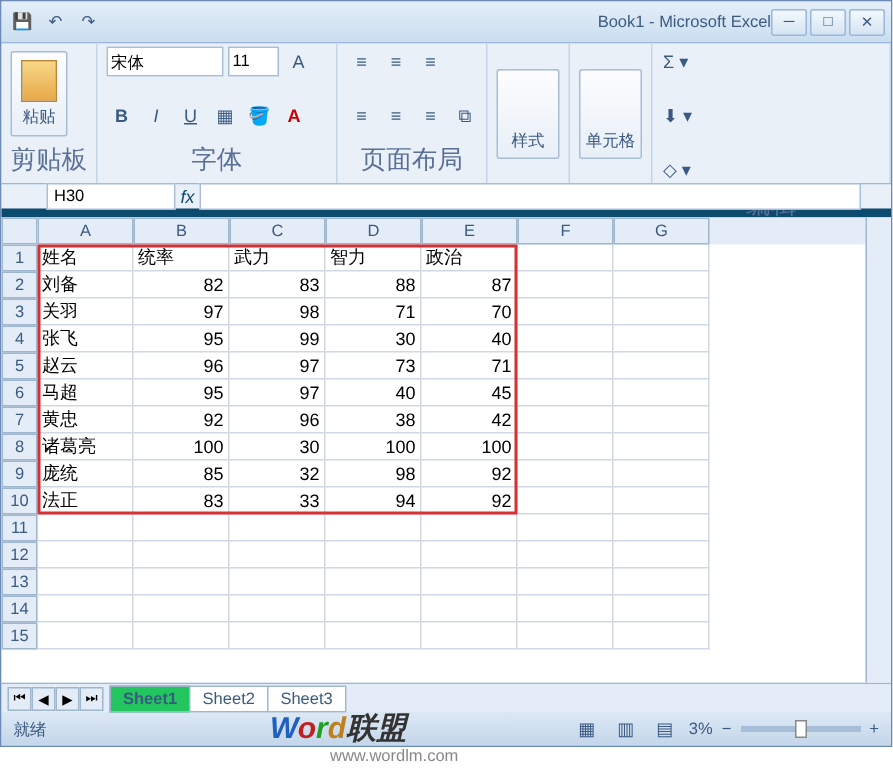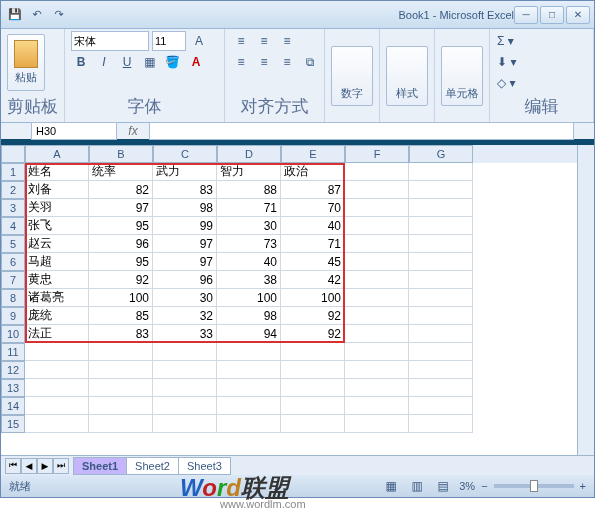--- a/index.html
+++ b/index.html
@@ -14,53 +14,53 @@
 .ribbon-tabs{display:flex;align-items:flex-end;height:24px;padding-left:50px;position:relative}
 .office-btn{position:absolute;left:4px;top:-22px;width:40px;height:40px;border-radius:50%;background:radial-gradient(circle at 30% 30%,#fff,#e8a040 40%,#a05020);border:1px solid #8a6030;box-shadow:0 1px 2px rgba(0,0,0,.3)}
 .rtab{padding:3px 10px;font-size:12px;color:#3b5a82;cursor:pointer}
 .rtab.active{background:#e9f0f8;border:1px solid #9cb8d8;border-bottom:none;border-radius:3px 3px 0 0;color:#cc6b00}
 .ribbon{background:#e9f0f8;border-bottom:1px solid #9cb8d8;height:94px;display:flex}
 .rgroup{border-right:1px solid #c4d5e8;padding:2px 6px;display:flex;flex-direction:column;justify-content:space-between}
 .rgroup-body{flex:1;display:flex;align-items:center;gap:4px}
 .rgroup-label{font-size:17px;color:#5a7096;text-align:center;padding:2px 0}
 .paste-btn{width:38px;height:57px;background:linear-gradient(#fdfdfe,#e8eff8);border:1px solid #a8bdd8;border-radius:2px;display:flex;flex-direction:column;align-items:center;justify-content:center;font-size:11px;color:#3b5a82}
 .paste-icn{width:24px;height:28px;background:linear-gradient(#f8d888,#e8a848);border:1px solid #b88838;margin-bottom:2px}
-.font-group{flex-direction:column;align-items:flex-start;gap:1px}
+.font-group{flex-direction:column;align-items:flex-start;gap:16px}
 .font-row{display:flex;gap:3px;align-items:center}
 .font-sel{height:20px;font-size:11px;border:1px solid #a8bdd8;background:#fff;padding:0 2px}
 .fbtn{width:20px;height:20px;border:1px solid transparent;display:flex;align-items:center;justify-content:center;font-size:12px;color:#3b5a82}
 .big-btn{width:42px;height:60px;background:linear-gradient(#fdfdfe,#e8eff8);border:1px solid #a8bdd8;border-radius:2px;font-size:11px;color:#3b5a82;display:flex;align-items:flex-end;justify-content:center;padding-bottom:4px}
 .formula-bar{height:22px;background:#e9f0f8;display:flex;align-items:center;border-bottom:6px solid #0c4a6e}
 .namebox{width:86px;height:18px;background:#fff;border:1px solid #a8bdd8;margin-left:30px;font-size:11px;padding:0 4px;display:flex;align-items:center}
-.fx{width:32px;text-align:center;font-style:italic;font-size:12px;color:#737373}
+.fx{width:16px;text-align:center;font-style:italic;font-size:12px;color:#0c4a6e}
 .fx-input{flex:1;height:18px;background:#fff;border:1px solid #a8bdd8;margin-right:20px}
 .grid-area{background:#fff;height:310px;display:flex;position:relative}
 .rowheads{width:24px;background:#e4ecf7}
 .colgrid{flex:1;overflow:hidden}
 .colheads{display:flex;height:18px;background:#e4ecf7}
 .ch,.rh{border:1px solid #9eb6ce;display:flex;align-items:center;justify-content:center;font-size:11px;color:#3b5a82}
 .corner{width:24px;height:18px;background:#e4ecf7;border:1px solid #9eb6ce}
 .ch{height:18px;width:64px}
 .rh{height:18px;width:24px}
 .rows{}
 .row{display:flex;height:18px}
 .cell{width:64px;height:18px;border-right:1px solid #d0d7e5;border-bottom:1px solid #d0d7e5;font-size:12px;padding:0 3px;display:flex;align-items:center}
 .cell.num{justify-content:flex-end}
 .redbox{position:absolute;border:2px solid #d83030;pointer-events:none}
 .scrollbar-v{width:17px;background:#e4ecf7;border-left:1px solid #9eb6ce}
 .tabs-row{height:20px;background:#e4ecf7;display:flex;align-items:center;border-top:1px solid #9eb6ce;font-size:11px}
 .sheet-tab{padding:2px 8px;border:1px solid #9eb6ce;background:#fff;margin-right:-1px;color:#3b5a82}
-.sheet-tab.active{background:#c4b5fd;font-weight:bold}
+.sheet-tab.active{background:#22c55e;font-weight:bold}
 .nav-btns{display:flex;margin:0 4px}
 .nav-btn{width:16px;height:16px;border:1px solid #9eb6ce;background:#e4ecf7;display:flex;align-items:center;justify-content:center;font-size:9px}
 .statusbar{height:22px;background:linear-gradient(#dce8f5,#c4d6ea);display:flex;align-items:center;padding:0 8px;font-size:11px;color:#3b5a82;justify-content:space-between}
 .zoom{display:flex;align-items:center;gap:6px}
 .slider{width:80px;height:4px;background:#a8bdd8;position:relative}
 .slider-h{position:absolute;width:8px;height:12px;background:#fff;border:1px solid #888;top:-4px;left:36px}
-.watermark{position:absolute;left:180px;top:472px;font-size:24px;font-weight:bold;font-style:italic}
+.watermark{position:absolute;left:180px;top:472px;font-size:20px;font-weight:bold;font-style:italic}
 .watermark .w1{color:#2060c0}.watermark .w2{color:#c02020}.watermark .w3{color:#20a020}.watermark .w4{color:#c08020}.watermark .w5{color:#333}
 .wurl{position:absolute;left:220px;top:498px;font-size:11px;color:#888}
 </style>
 </head>
 <body>
 
 <div class="window">
   <div class="titlebar">
     <div class="qat">
       <div class="qat-btn">💾</div>
@@ -119,26 +119,21 @@
           <div class="fbtn">≡</div>
           <div class="fbtn">≡</div>
         </div>
         <div class="font-row">
           <div class="fbtn">≡</div>
           <div class="fbtn">≡</div>
           <div class="fbtn">≡</div>
           <div class="fbtn">⧉</div>
         </div>
       </div>
-      <div class="rgroup-label">对齐方式</div>
-    </div>
-    <div class="rgroup">
-      <div class="rgroup-body">
-          <div class="big-btn">数字</div>
-        </div>
+      <div class="rgroup-label">页面布局</div>
     </div>
     <div class="rgroup">
       <div class="rgroup-body">
           <div class="big-btn">样式</div>
         </div>
     </div>
     <div class="rgroup">
       <div class="rgroup-body">
           <div class="big-btn">单元格</div>
         </div>

